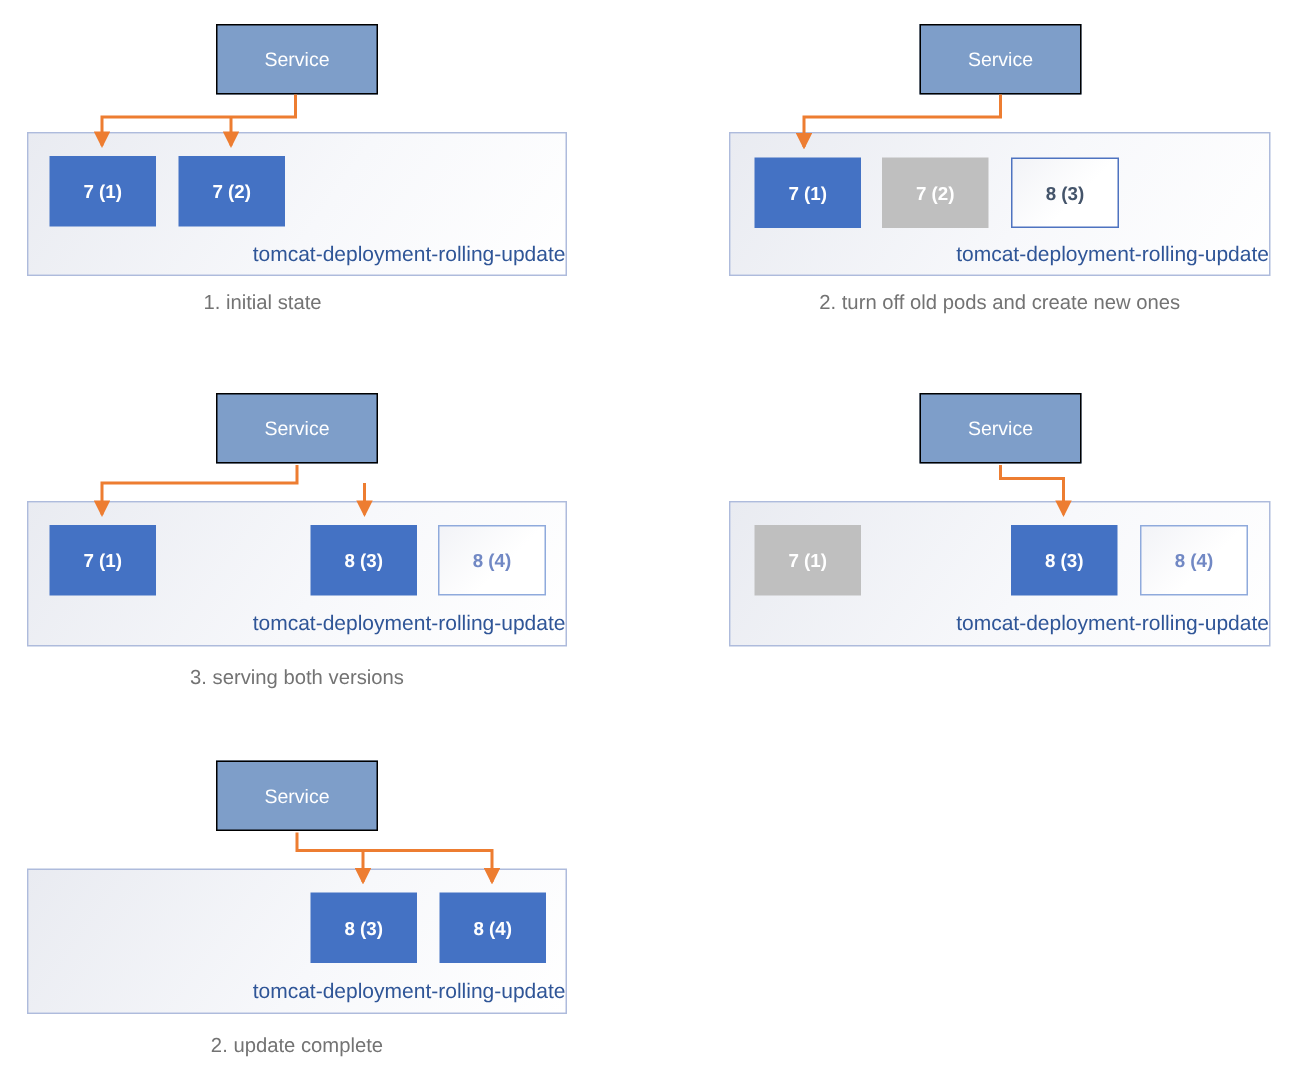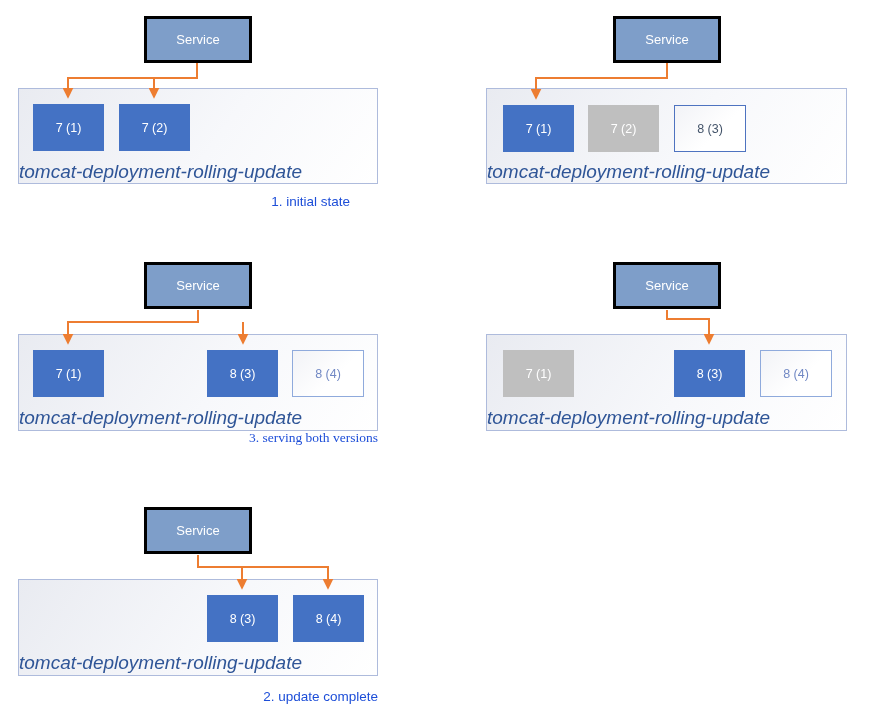--- a/index.html
+++ b/index.html
@@ -6,51 +6,52 @@
   html,body{margin:0;padding:0;background:#ffffff;}
   .canvas{
     position:relative;width:870px;height:718px;background:#ffffff;overflow:hidden;
     font-family:"Liberation Sans",sans-serif;
   }
   .panel{position:absolute;}
   .arrows{position:absolute;left:0;top:0;pointer-events:none;z-index:5;}
   .arrow{fill:none;stroke:#ED7D31;stroke-width:2;stroke-linejoin:miter;}
   .service{
     position:absolute;width:108px;height:47px;
-    background:#7E9EC9;border:3px solid #000000;box-sizing:border-box;
+    background:#7E9EC9;border:1px solid #000000;box-sizing:border-box;
     color:#ffffff;font-size:13px;
     display:flex;align-items:center;justify-content:center;
   }
   .deploy-box{
     position:absolute;box-sizing:border-box;
     border:1px solid #AEBBDC;
     background:linear-gradient(125deg,#E9EBF1 0%,#F7F8FB 55%,#ffffff 100%);
   }
   .pod{
     position:absolute;width:71px;height:47px;box-sizing:border-box;
     display:flex;align-items:center;justify-content:center;
     font-size:12.5px;
+    font-weight:bold;
   }
   .pod-active{background:#4472C4;color:#ffffff;}
   .pod-stopped{background:#BFBFBF;color:#ffffff;}
   .pod-new{
     background:linear-gradient(135deg,#F2F3F7 0%,#ffffff 60%);
     border:1.5px solid #4E73C0;color:#44546A;width:72px;
   }
   .pod-new-light{
     background:linear-gradient(135deg,#F2F3F7 0%,#ffffff 60%);
     border:1.5px solid #8FAADC;color:#7188C4;width:72px;
   }
   .deploy-label{
     position:absolute;left:0;top:72px;width:100%;
-    text-align:left;color:#2F5597;font-size:19px;font-style:italic;
+    text-align:right;color:#2F5597;font-size:14px;
   }
   .caption{
-    position:absolute;text-align:right;
-    color:#1d4ed8;font-size:13.5px;
+    position:absolute;text-align:center;
+    color:#737373;font-size:13.5px;
   }
 </style>
 </head>
 <body>
 
 <div class="canvas">
 
   <svg class="arrows" width="870" height="718">
     <defs>
       <marker id="ah" viewBox="0 0 10 10" refX="8.5" refY="5" markerWidth="5.5" markerHeight="5.5" orient="auto-start-reverse">
@@ -83,31 +84,32 @@
   </div>
 
   <div class="panel" style="left:435px;top:0;width:435px;height:235px;">
     <div class="service" style="left:178px;top:16px;">Service</div>
     <div class="deploy-box" style="left:51px;top:88px;width:361px;height:96px;">
       <div class="pod pod-active" style="left:16px;top:16px;">7 (1)</div>
       <div class="pod pod-stopped" style="left:101px;top:16px;">7 (2)</div>
       <div class="pod pod-new" style="left:187px;top:16px;">8 (3)</div>
       <div class="deploy-label">tomcat-deployment-rolling-update</div>
     </div>
+    <div class="caption" style="left:51px;top:194px;width:361px;">2. turn off old pods and create new ones</div>
   </div>
 
   <div class="panel" style="left:0;top:240px;width:435px;height:235px;">
     <div class="service" style="left:144px;top:22px;">Service</div>
     <div class="deploy-box" style="left:18px;top:94px;width:360px;height:97px;">
       <div class="pod pod-active" style="left:14px;top:15px;">7 (1)</div>
       <div class="pod pod-active" style="left:188px;top:15px;">8 (3)</div>
       <div class="pod pod-new-light" style="left:273px;top:15px;">8 (4)</div>
       <div class="deploy-label">tomcat-deployment-rolling-update</div>
     </div>
-    <div class="caption" style="left:18px;top:190px;width:360px;font-family:Liberation Serif, serif;">3. serving both versions</div>
+    <div class="caption" style="left:18px;top:204px;width:360px;">3. serving both versions</div>
   </div>
 
   <div class="panel" style="left:435px;top:240px;width:435px;height:235px;">
     <div class="service" style="left:178px;top:22px;">Service</div>
     <div class="deploy-box" style="left:51px;top:94px;width:361px;height:97px;">
       <div class="pod pod-stopped" style="left:16px;top:15px;">7 (1)</div>
       <div class="pod pod-active" style="left:187px;top:15px;">8 (3)</div>
       <div class="pod pod-new-light" style="left:273px;top:15px;">8 (4)</div>
       <div class="deploy-label">tomcat-deployment-rolling-update</div>
     </div>

